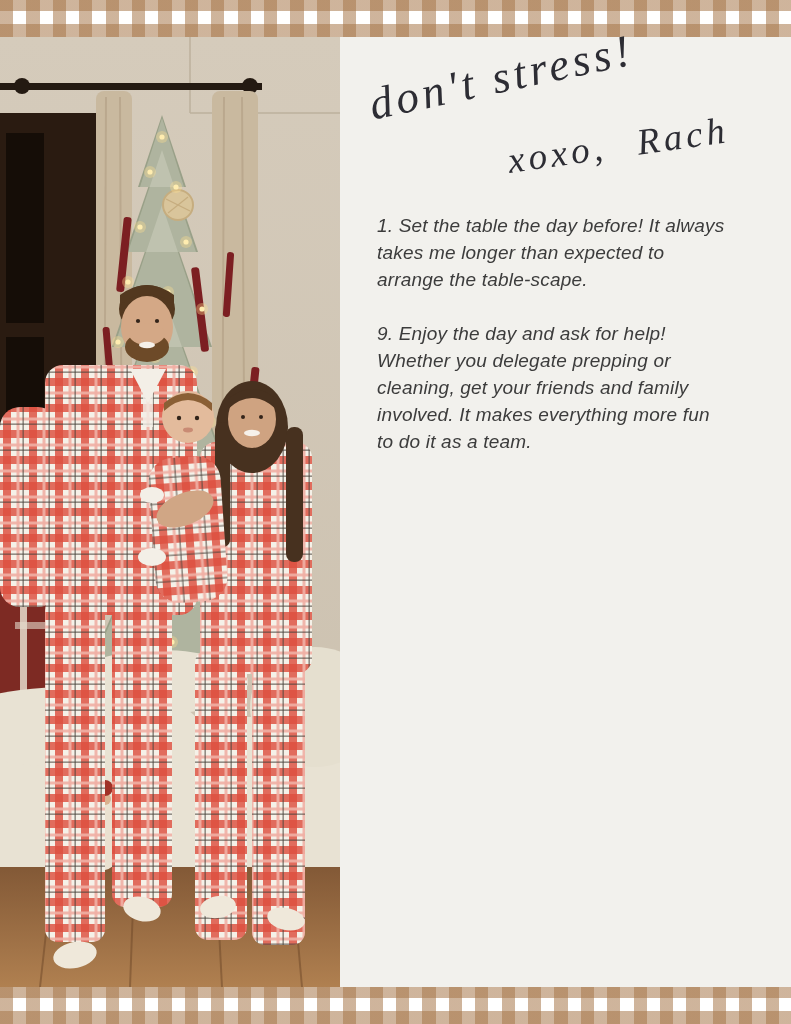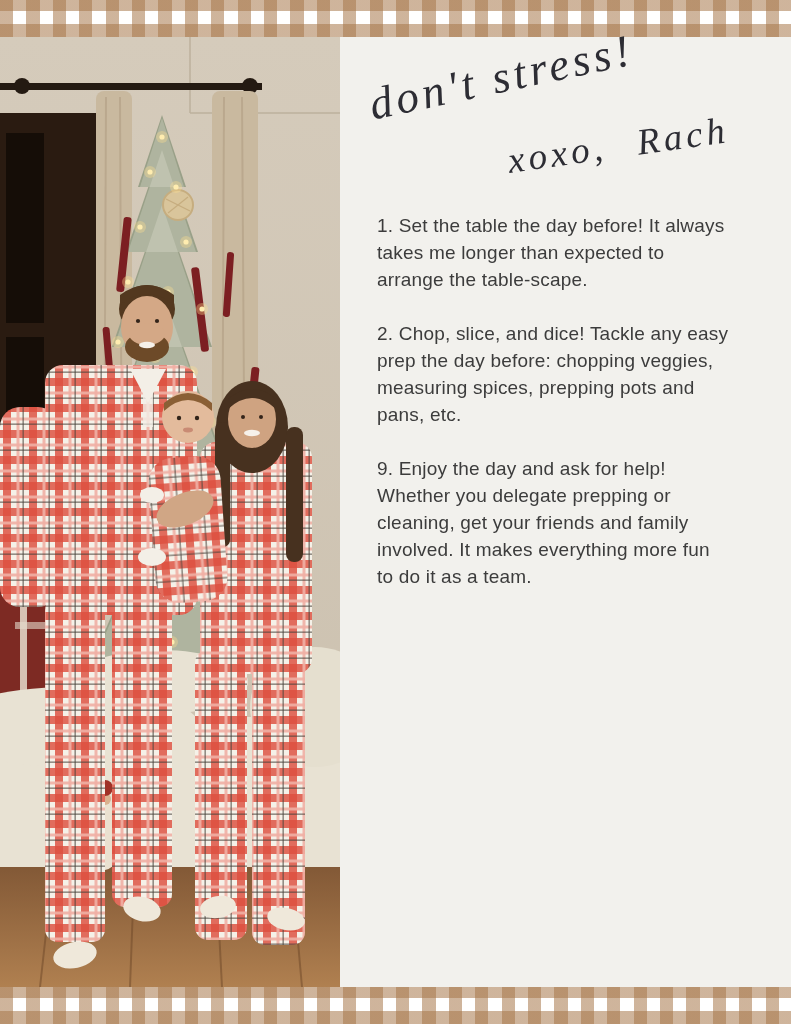--- a/index.html
+++ b/index.html
@@ -64,21 +64,21 @@
   .script.line2{
     left:168px;top:102px;
     font-size:37px;
     letter-spacing:4px;
     word-spacing:18px;
     transform:rotate(-8deg);
     transform-origin:left center;
   }
   .tips{
     position:absolute;
-    top:175px;left:37px;right:12px;
+    top:175px;left:37px;right:12px;font-style:italic;
   }
   .tips p{
     margin:0 0 27px 0;
     font-size:19px;
     line-height:27px;
     letter-spacing:0.2px;
     color:var(--body-text);
     white-space:pre-line;
   }
 </style>
@@ -312,24 +312,20 @@
 
     <div class="panel">
       <div class="script-header">
         <span class="script line1">don't stress!</span>
         <span class="script line2">xoxo, Rach</span>
       </div>
       <div class="tips">
         <p>1. Set the table the day before! It always
 takes me longer than expected to
 arrange the table-scape.</p>
-        <p>2. Chop, slice, and dice! Tackle any easy
-prep the day before: chopping veggies,
-measuring spices, prepping pots and
-pans, etc.</p>
         <p>9. Enjoy the day and ask for help!
 Whether you delegate prepping or
 cleaning, get your friends and family
 involved. It makes everything more fun
 to do it as a team.</p>
       </div>
     </div>
 
   </div>
 

